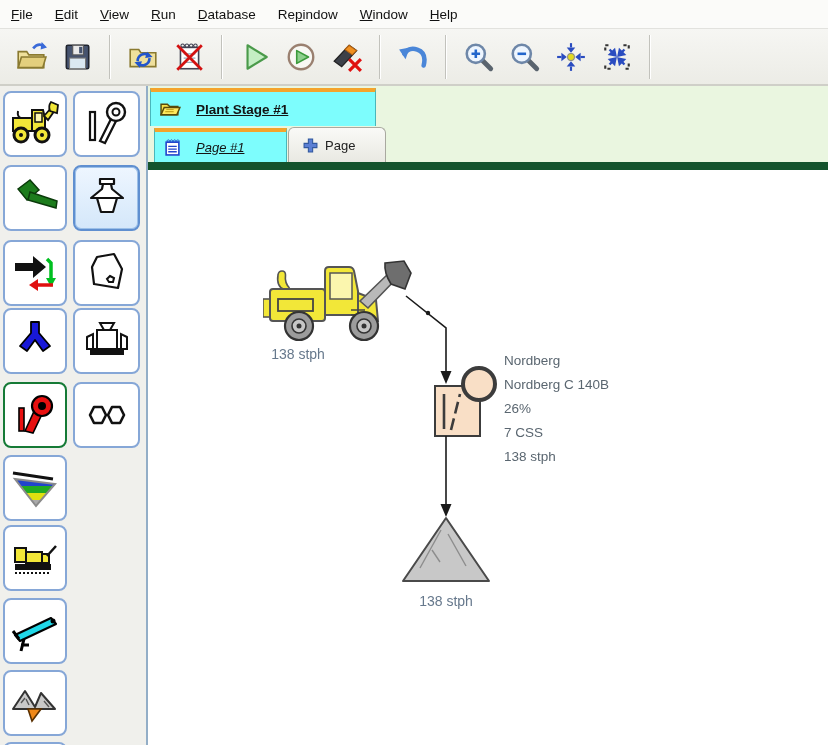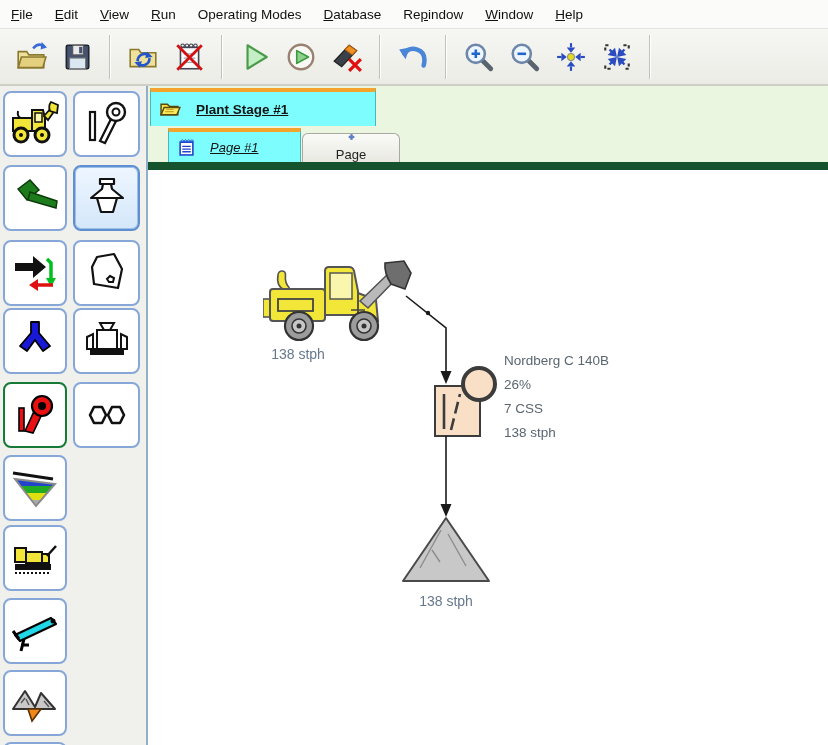--- a/index.html
+++ b/index.html
@@ -28,29 +28,29 @@
     display:flex; align-items:center; justify-content:center; }
   .palette-btn.col2 { width:67px; }
   .palette-btn.sel-blue { background:linear-gradient(#eef6ff,#d4e7fa); border:2px solid #5f8fd0;
     box-shadow:inset 0 0 0 1px #9cc0e8; }
   .palette-btn.sel-green { border:2px solid #157a36; }
 
   .content { flex:1; border-left:2px solid #93aec7; display:flex; flex-direction:column; background:#eaf6e0; }
 
   
   .stage-strip { height:40px; display:flex; align-items:flex-end; padding-left:2px; background:#eaf6e0; }
-  .page-strip  { height:36px; display:flex; align-items:flex-end; padding-left:20px; background:#eaf6e0; }
+  .page-strip  { height:36px; display:flex; align-items:flex-end; padding-left:6px; background:#eaf6e0; }
   .tab-active { display:flex; align-items:center; gap:15px; background:#7dfdfd;
     border-top:4px solid #f4a42c; border-left:1px solid #49b6bb; border-right:1px solid #49b6bb;
     height:38px; padding:0 14px 0 9px; }
   .page-strip .tab-active { height:34px; }
   .tab-add { display:flex; align-items:center; gap:7px; background:linear-gradient(#fafaf7,#e9e9e2);
     border:1px solid #a9a9a0; border-bottom:none; border-radius:6px 6px 0 0;
     height:32px; padding:0 14px; margin-left:1px; }
-  .page-strip .tab-add { height:29px;flex-direction:column; }
+  .page-strip .tab-add { height:35px; }
   .stage-label { font-size:13.5px; font-weight:bold; text-decoration:underline; color:#141414; }
   .page-label  { font-size:13px; font-style:italic; text-decoration:underline; color:#141414; }
   .add-label   { font-size:13px; color:#222; }
 
   
   .canvas { position:relative; flex:1; background:#fff; border-top:8px solid #14532d; overflow:hidden; }
   .flow-svg { position:absolute; left:0; top:0; }
   .loader-svg { position:absolute; left:115px; top:89px; width:150px; height:90px; }
   .rate-label { position:absolute; font-size:14px; color:#66788c; text-align:center; }
   .crusher-info { position:absolute; left:356px; top:179px; font-size:13.5px;
@@ -59,21 +59,20 @@
 </head>
 <body>
 
 <div class="app">
 
   <div class="menubar">
     <div class="menu-item"><span></span><span class="accel">F</span><span>ile</span></div>
     <div class="menu-item"><span></span><span class="accel">E</span><span>dit</span></div>
     <div class="menu-item"><span></span><span class="accel">V</span><span>iew</span></div>
     <div class="menu-item"><span></span><span class="accel">R</span><span>un</span></div>
-    <div class="menu-item"><span>Operating Modes</span><span class="accel"></span><span></span></div>
     <div class="menu-item"><span></span><span class="accel">D</span><span>atabase</span></div>
     <div class="menu-item"><span>Re</span><span class="accel">p</span><span>indow</span></div>
     <div class="menu-item"><span></span><span class="accel">W</span><span>indow</span></div>
     <div class="menu-item"><span></span><span class="accel">H</span><span>elp</span></div>
   </div>
 
   <div class="toolbar">
     <div class="tbtn">
       <svg width="32" height="32" viewBox="0 0 30 30">
         <polygon points="3,10 11,10 13,13 27,13 27,25 3,25" fill="#efe09c" stroke="#8a7a30" stroke-width="1.5"></polygon>
@@ -382,20 +381,21 @@
             <polygon points="292.5,334 303.5,334 298,347" fill="#1a1a1a"></polygon>
           </g>
           <g>
             <polygon points="298,348 255,411 341,411" fill="#c8c8c8" stroke="#4a4a4a" stroke-width="2" stroke-linejoin="round"></polygon>
             <path d="M293,360 L272,398 M300,364 L318,396 M284,380 l8,12" fill="none" stroke="#8d8d8d" stroke-width="1.4"></path>
           </g>
         </svg>
 
         <div class="rate-label" style="left:108px;top:176px;width:84px">138 stph</div>
         <div class="crusher-info">
+          <div>Nordberg</div>
           <div>Nordberg C 140B</div>
           <div>26%</div>
           <div>7 CSS</div>
           <div>138 stph</div>
         </div>
         <div class="rate-label" style="left:248px;top:423px;width:100px">138 stph</div>
 
       </div>
     </div>
   </div>

